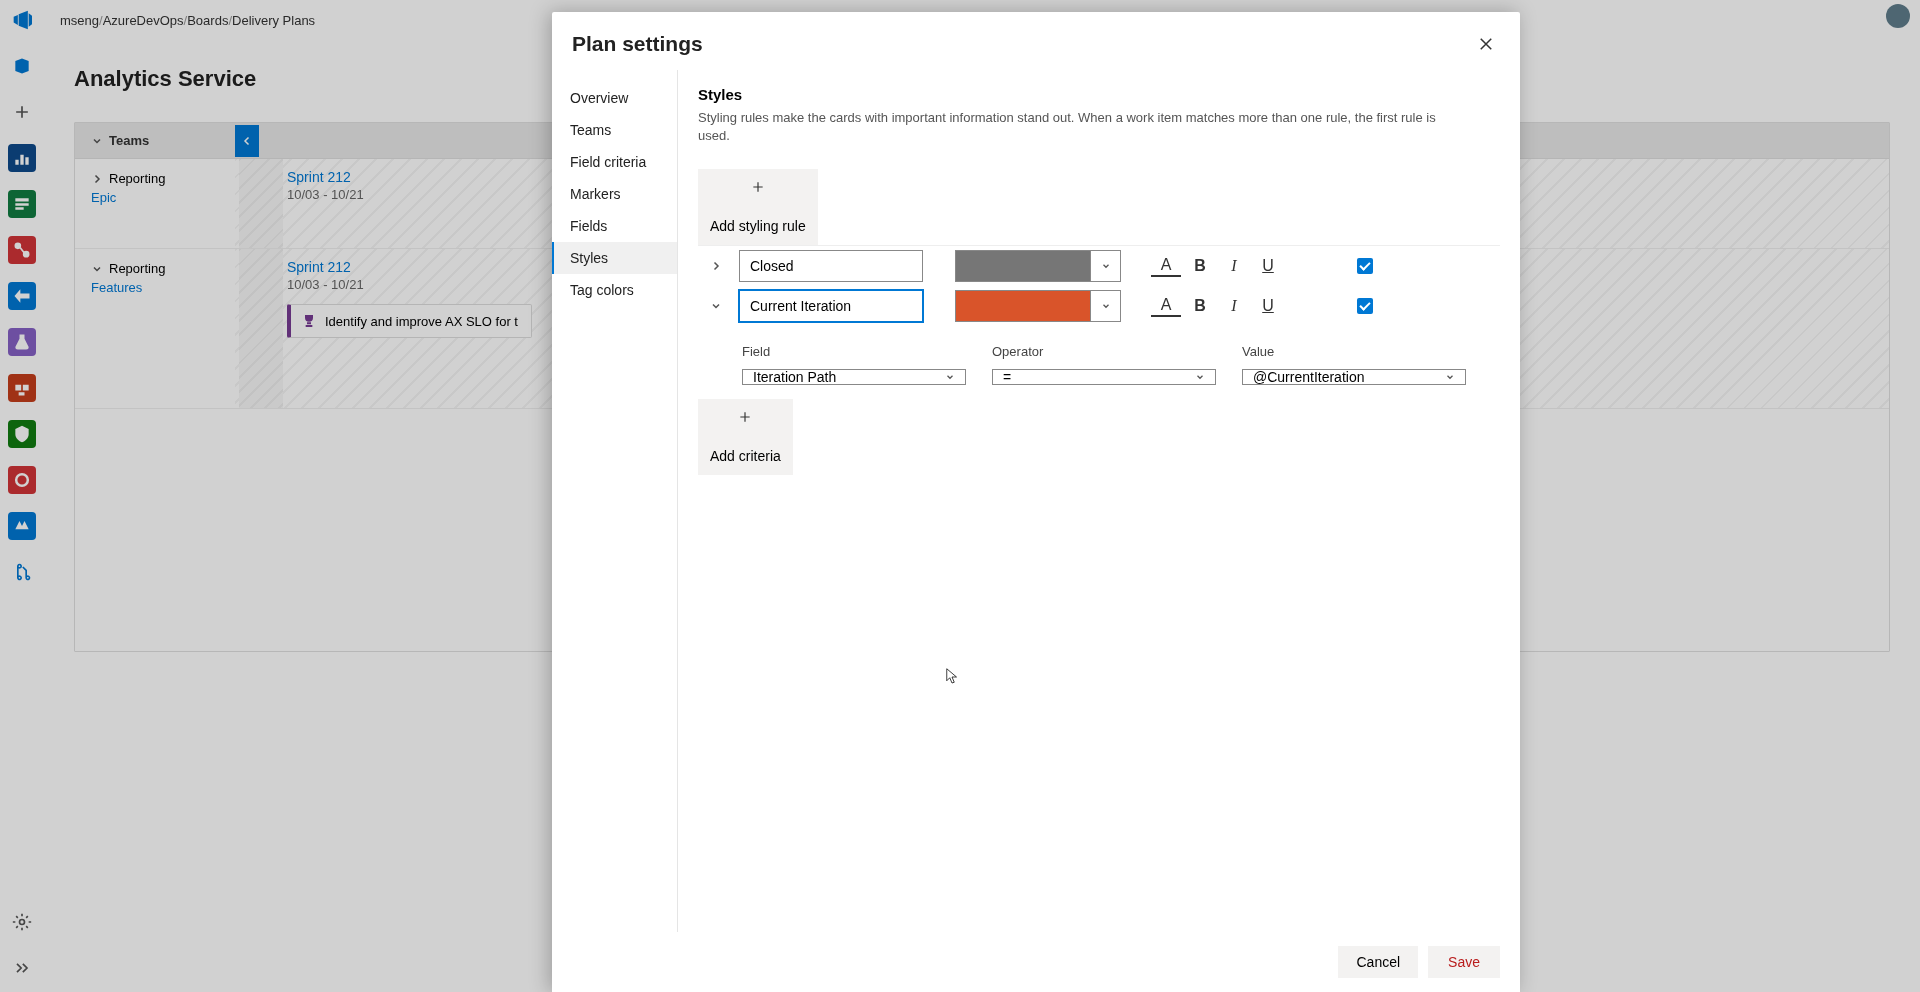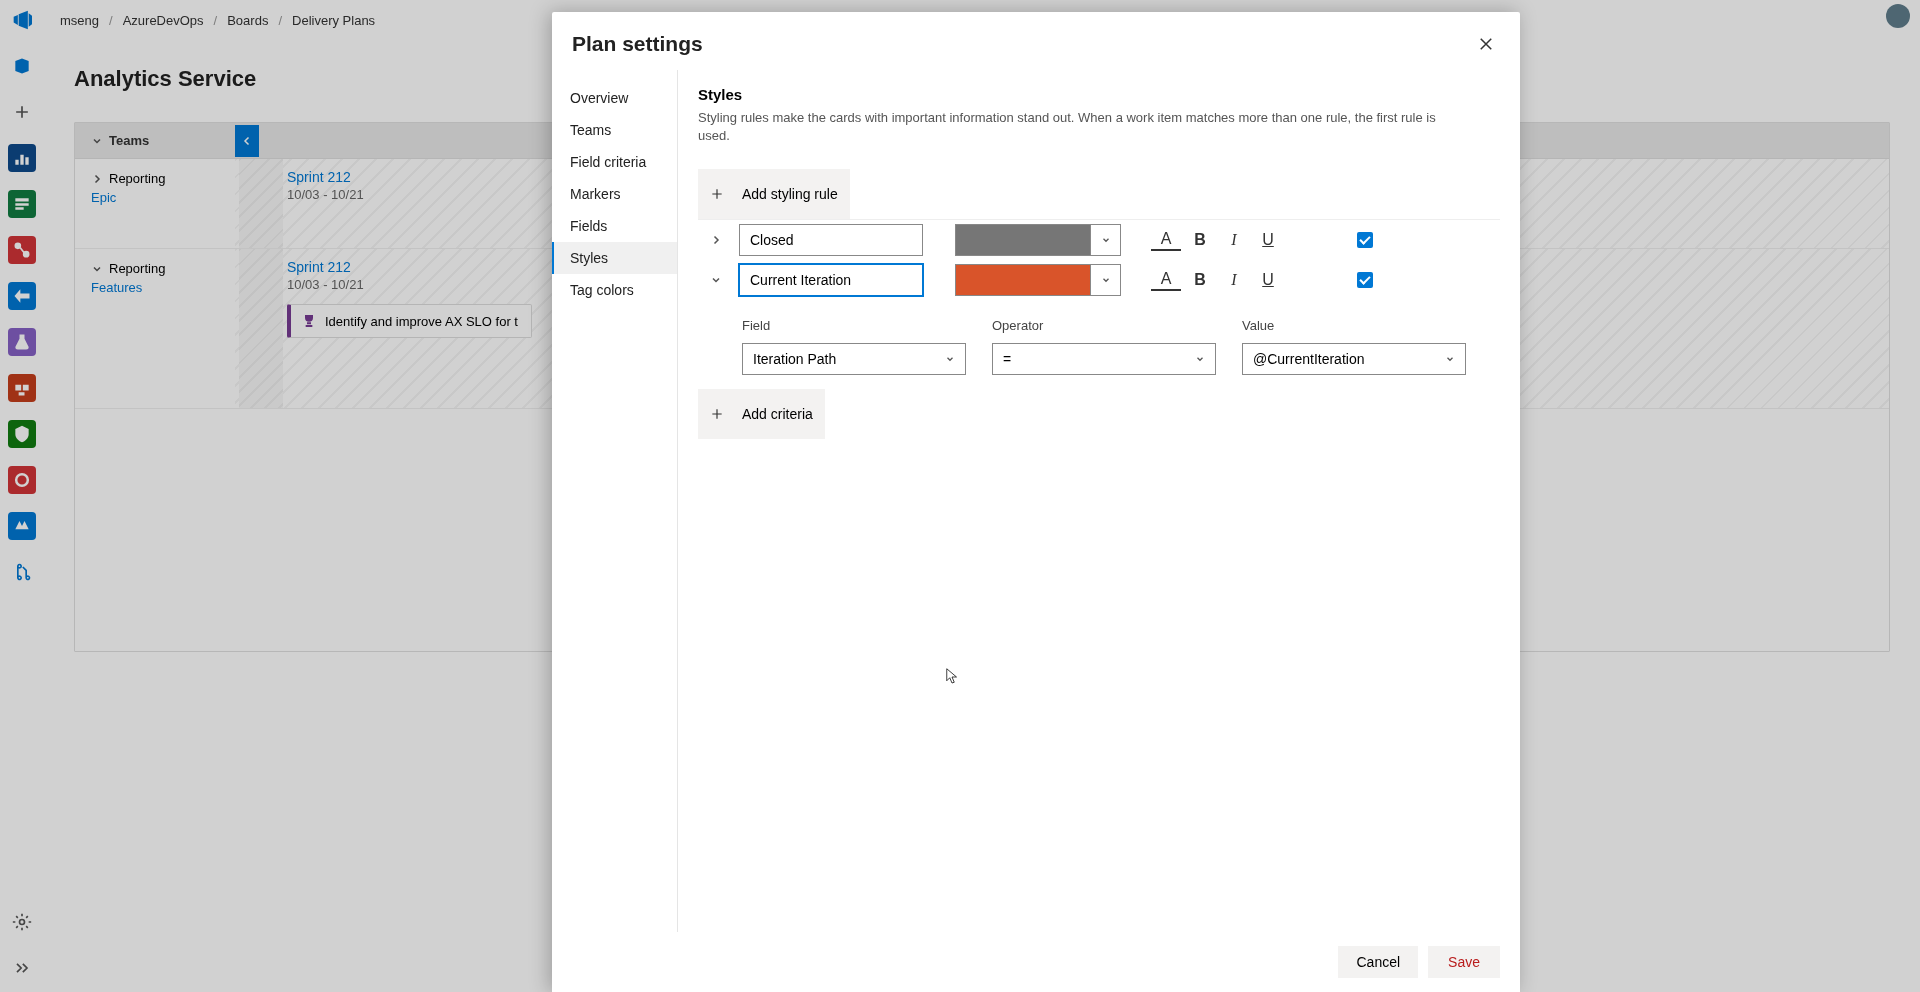--- a/index.html
+++ b/index.html
@@ -1,21 +1,21 @@
 <!DOCTYPE html>
 <html><head>
 <meta charset="utf-8">
 <style>
 * { box-sizing: border-box; margin: 0; padding: 0; font-family: "Segoe UI", -apple-system, sans-serif; }
 body { background: #fff; overflow: hidden; width: 1920px; height: 992px; position: relative; }
 
 
 .topbar { height: 40px; display: flex; align-items: center; padding: 0 12px; gap: 8px; }
 .topbar .logo { width: 20px; height: 20px; }
-.breadcrumb { display: flex; align-items: center; gap: 10px; font-size: 13px; color: #333; margin-left: 20px; }
+.breadcrumb { display: flex; align-items: center; font-size: 13px; color: #333; margin-left: 20px; }
 .breadcrumb .sep { color: #999; }
 .breadcrumb span { cursor: pointer; }
 .avatar-top { position: absolute; right: 10px; top: 4px; width: 24px; height: 24px; border-radius: 50%; background: #607d8b; }
 
 
 .left-rail { position: absolute; left: 0; top: 40px; bottom: 0; width: 44px; display: flex; flex-direction: column; align-items: center; gap: 18px; padding-top: 12px; }
 .rail-icon { width: 28px; height: 28px; border-radius: 4px; display: flex; align-items: center; justify-content: center; cursor: pointer; }
 .rail-icon svg, .rail-icon .iconbox { width: 20px; height: 20px; }
 .rail-bottom { margin-top: auto; margin-bottom: 10px; display:flex; flex-direction:column; gap:18px; align-items:center;}
 
@@ -44,21 +44,21 @@
 .panel-header { padding: 18px 20px 12px; display: flex; align-items: center; }
 .panel-title { font-size: 21px; font-weight: 600; color: #222; }
 .close-x { margin-left: auto; width: 28px; height: 28px; display:flex;align-items:center;justify-content:center;cursor:pointer;}
 .panel-body { flex: 1; display: flex; overflow: hidden; }
 .panel-nav { width: 126px; border-right: 1px solid #e5e5e5; padding: 12px 0; }
 .nav-item { padding: 8px 16px; font-size: 14px; color: #222; cursor: pointer; border-left: 2px solid transparent;}
 .nav-item.active { background: #f0f0f0; border-left-color: #0078d4; }
 .panel-content { flex: 1; padding: 16px 20px; overflow-y: auto; }
 .section-title { font-size: 15px; font-weight: 600; margin-bottom: 6px; }
 .section-desc { font-size: 13px; color: #555; margin-bottom: 24px; max-width: 760px; line-height:1.4;}
-.btn-light { display: inline-flex; align-items: center; gap: 18px; background: #f3f2f1; border: none; padding: 17px 12px; font-size: 14px; cursor: pointer; }
+.btn-light { display: inline-flex; align-items: center; gap: 24px; background: #f3f2f1; border: none; padding: 11px 12px; font-size: 14px; cursor: pointer; flex-direction: column; }
 
 .col-headers { display: flex; gap: 0; margin-top: 28px; font-size: 13px; color: #444; padding-bottom:6px; }
 .ch-expand{width:35px;}
 .ch-name { width: 210px; }
 .ch-color { width: 190px; }
 .ch-style { width:200px; }
 .ch-enabled { }
 
 .rule-row { display: flex; align-items: center; gap: 6px; padding: 4px 0; border-top: 1px solid #eee; }
 .expander { width: 35px; display: flex; align-items: center; justify-content: center; cursor: pointer; font-size:12px;color:#555;}
@@ -77,21 +77,21 @@
 .style-btn.fontA { border-bottom:2px solid #333; height:22px; margin-top:3px;}
 .rule-enabled { display: flex; align-items: center; }
 .checkbox { width: 16px; height: 16px; background: #0078d4; border-radius: 2px; position: relative; cursor:pointer;}
 .checkbox::after { content: ""; position: absolute; left: 5px; top: 2px; width: 4px; height: 8px; border: solid #fff; border-width: 0 2px 2px 0; transform: rotate(45deg); }
 
 .criteria-headers { display: flex; margin-top: 18px; font-size: 13px; color: #444; }
 .cr-field { width: 250px; margin-left: 44px; }
 .cr-op { width: 250px; }
 .cr-val { width: 230px; }
 .criteria-row { display: flex; margin-top: 10px; }
-.dd { height: 32px; border: 1px solid #888; display: flex; align-items: center; padding: 0 10px; cursor: pointer; position: relative; font-size: 14px;}
+.dd { height: 16px; border: 1px solid #888; display: flex; align-items: center; padding: 0 10px; cursor: pointer; position: relative; font-size: 14px;}
 .dd .caret { margin-left: auto; }
 .cr-field .dd { width: 224px; }
 .cr-op .dd { width: 224px; }
 .cr-val .dd { width: 224px; }
 .add-criteria-wrap { margin-top: 14px; }
 
 .panel-footer { padding: 14px 20px; display: flex; justify-content: flex-end; gap: 10px; }
 .btn-cancel { background: #f3f2f1; border: none; padding: 8px 18px; font-size: 14px; cursor: pointer; }
 .btn-save { background: #f3f2f1; border: none; padding: 8px 20px; font-size: 14px; color: #b91c1c; cursor: default; }
 

